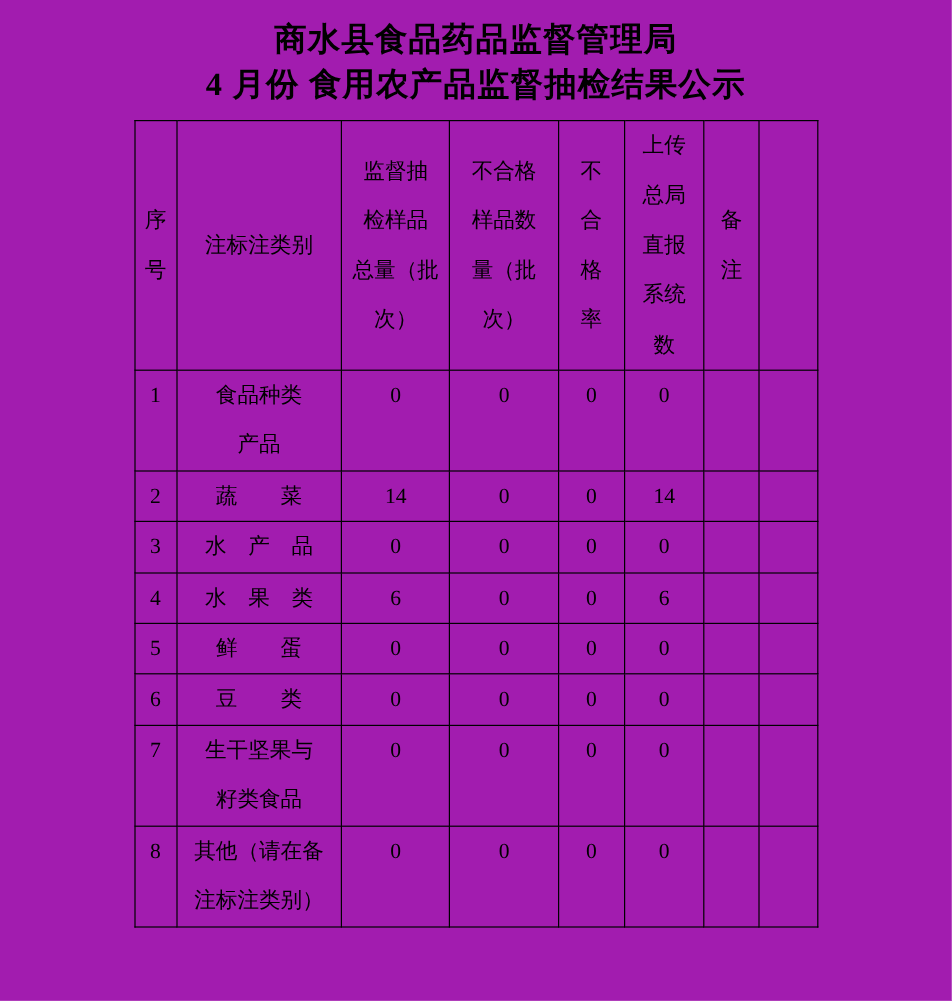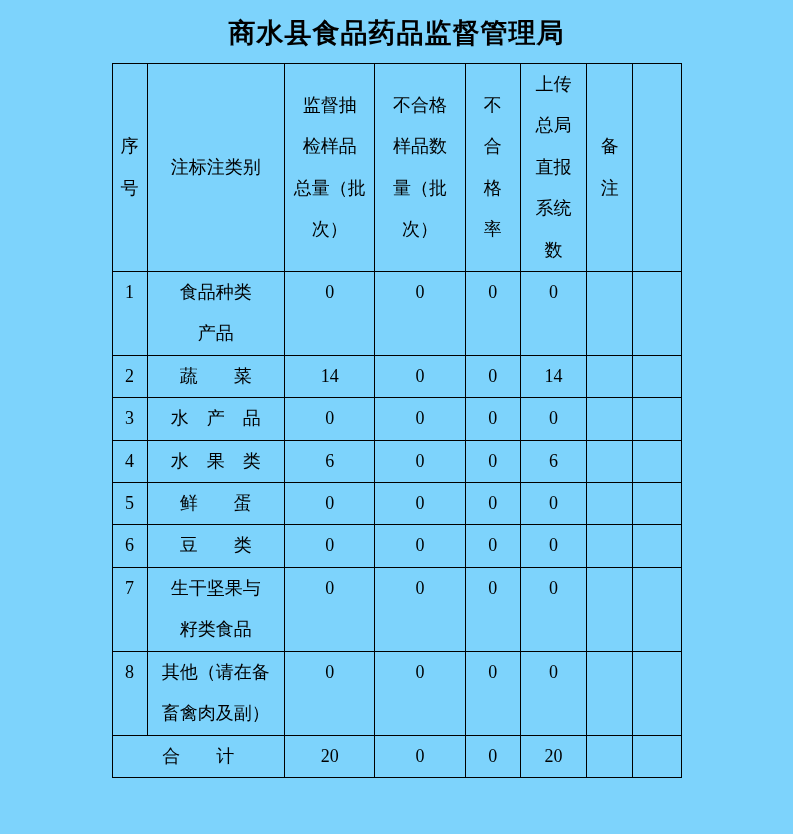--- a/index.html
+++ b/index.html
@@ -6,21 +6,21 @@
   html, body { margin: 0; padding: 0; }
   body {
     background: #ffffff;
     font-family: "Liberation Serif", "DejaVu Serif", serif;
     color: #000000;
   }
   .page {
     position: relative;
     width: 793px;
     height: 834px;
-    background: #7dd3fc;
+    background: #a21caf;
     padding-top: 15px;
     overflow: hidden;
   }
   .doc-title {
     text-align: center;
     font-weight: bold;
     font-size: 27px;
     line-height: 37px;
     letter-spacing: 1px;
     white-space: pre-wrap;
@@ -46,20 +46,21 @@
   }
   tr.header-row th { height: 207px; }
   tr.row-normal td { height: 42px; }
   tr.row-tall td   { height: 83px; vertical-align: top; }
 </style>
 </head>
 <body>
 
 <div class="page">
   <div class="doc-title">商水县食品药品监督管理局</div>
+  <div class="doc-title">4 月份 食用农产品监督抽检结果公示</div>
 
   <table class="results">
     <colgroup>
       <col style="width:35px">
         <col style="width:137px">
         <col style="width:90px">
         <col style="width:90px">
       <col style="width:55px">
         <col style="width:66px">
         <col style="width:46px">
@@ -168,33 +169,24 @@
       <td>0</td>
       <td>0</td>
       <td>0</td>
       <td></td>
       <td></td>
     </tr>
 
     <tr class="row-tall">
       <td>8</td>
       <td>其他（请在备
-畜禽肉及副）</td>
+注标注类别）</td>
       <td>0</td>
       <td>0</td>
       <td>0</td>
       <td>0</td>
       <td></td>
       <td></td>
     </tr>
 
-    <tr class="row-normal">
-      <td colspan="2">合　　计</td>
-      <td>20</td>
-      <td>0</td>
-      <td>0</td>
-      <td>20</td>
-      <td></td>
-      <td></td>
-    </tr>
   </tbody>
     </table>
 </div>
 
 </body></html>

